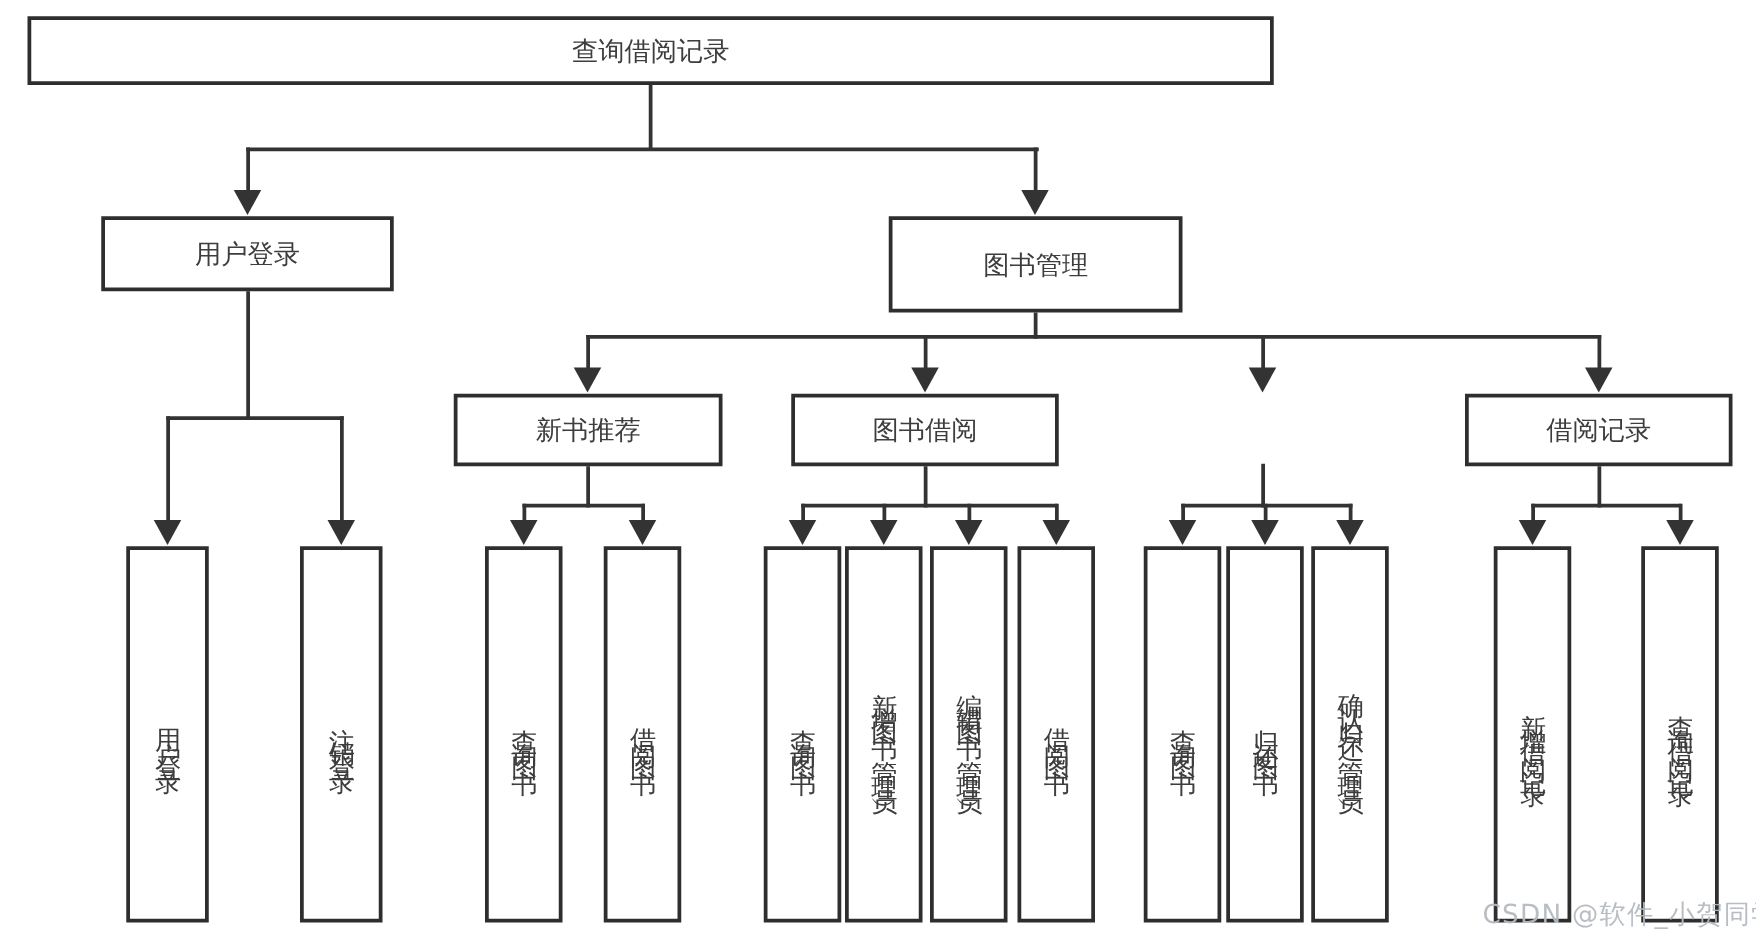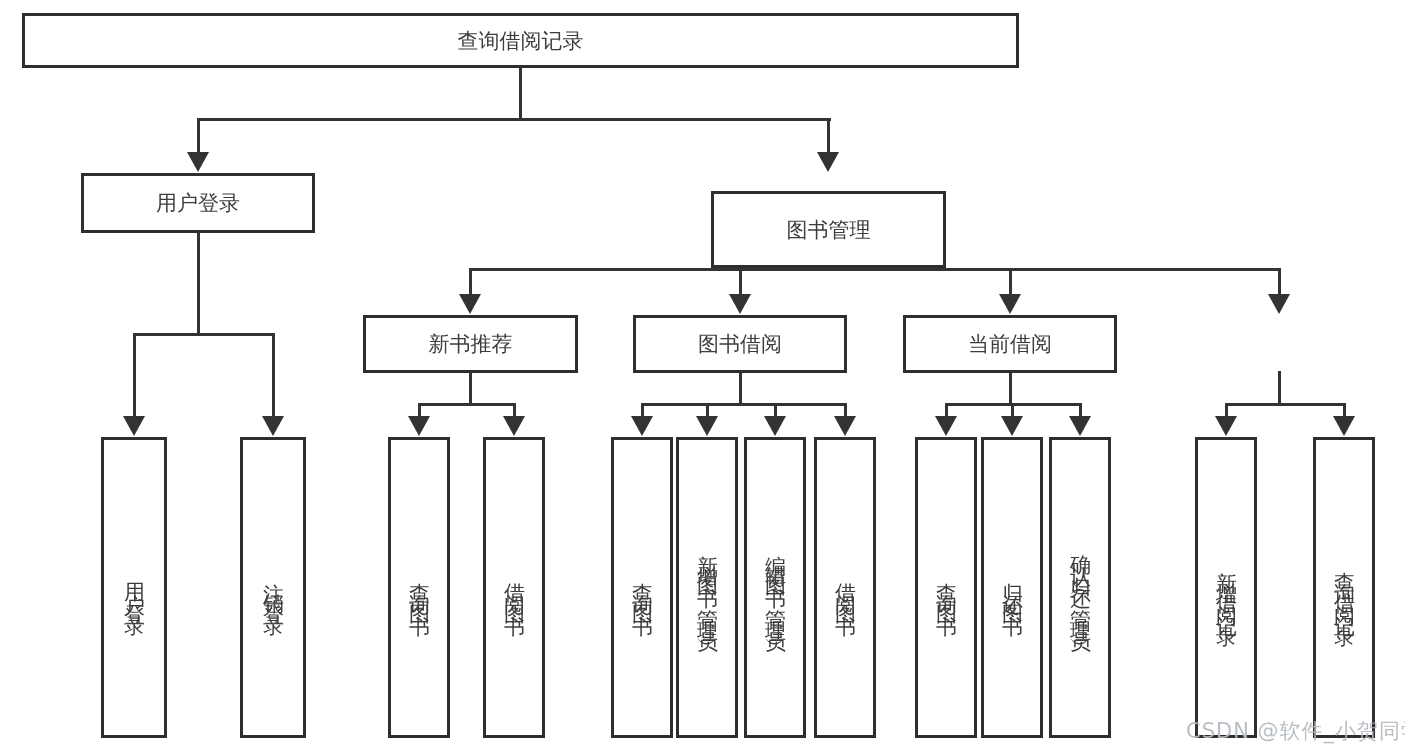--- a/index.html
+++ b/index.html
@@ -44,21 +44,21 @@
   <div class="vline" style="left:519px;top:67px;height:53px;"></div>
   <div class="hline" style="left:197px;top:118px;width:634px;"></div>
   <div class="vline" style="left:197px;top:118px;height:36px;"></div>
   <div class="vline" style="left:827px;top:118px;height:36px;"></div>
   <div class="arrow" style="left:187px;top:152px;"></div>
   <div class="arrow" style="left:817px;top:152px;"></div>
 
   <div class="node" style="left:81px;top:173px;width:234px;height:60px;">
     <span>用户登录</span>
   </div>
-  <div class="node" style="left:711px;top:191px;width:235px;height:77px;">
+  <div class="node" style="left:711px;top:173px;width:235px;height:77px;">
     <span>图书管理</span>
   </div>
 
   <div class="vline" style="left:197px;top:232px;height:104px;"></div>
   <div class="hline" style="left:133px;top:333px;width:142px;"></div>
   <div class="vline" style="left:133px;top:333px;height:86px;"></div>
   <div class="vline" style="left:272px;top:333px;height:86px;"></div>
   <div class="arrow" style="left:123px;top:416px;"></div>
   <div class="arrow" style="left:262px;top:416px;"></div>
 
@@ -72,22 +72,22 @@
   <div class="arrow" style="left:729px;top:294px;"></div>
   <div class="arrow" style="left:999px;top:294px;"></div>
   <div class="arrow" style="left:1268px;top:294px;"></div>
 
   <div class="node" style="left:633px;top:315px;width:214px;height:58px;">
     <span>图书借阅</span>
   </div>
   <div class="node" style="left:363px;top:315px;width:215px;height:58px;">
     <span>新书推荐</span>
   </div>
-  <div class="node" style="left:903px;top:315px;width:214px;height:58px;">
-    <span>当前借阅</span>
+  <div class="node" style="left:1172px;top:315px;width:214px;height:58px;">
+    <span>借阅记录</span>
   </div>
 
   <div class="vline" style="left:469px;top:371px;height:35px;"></div>
   <div class="hline" style="left:418px;top:403px;width:98px;"></div>
   <div class="vline" style="left:418px;top:403px;height:16px;"></div>
   <div class="vline" style="left:513px;top:403px;height:16px;"></div>
   <div class="arrow" style="left:408px;top:416px;"></div>
   <div class="arrow" style="left:503px;top:416px;"></div>
 
   <div class="vline" style="left:739px;top:371px;height:35px;"></div>

